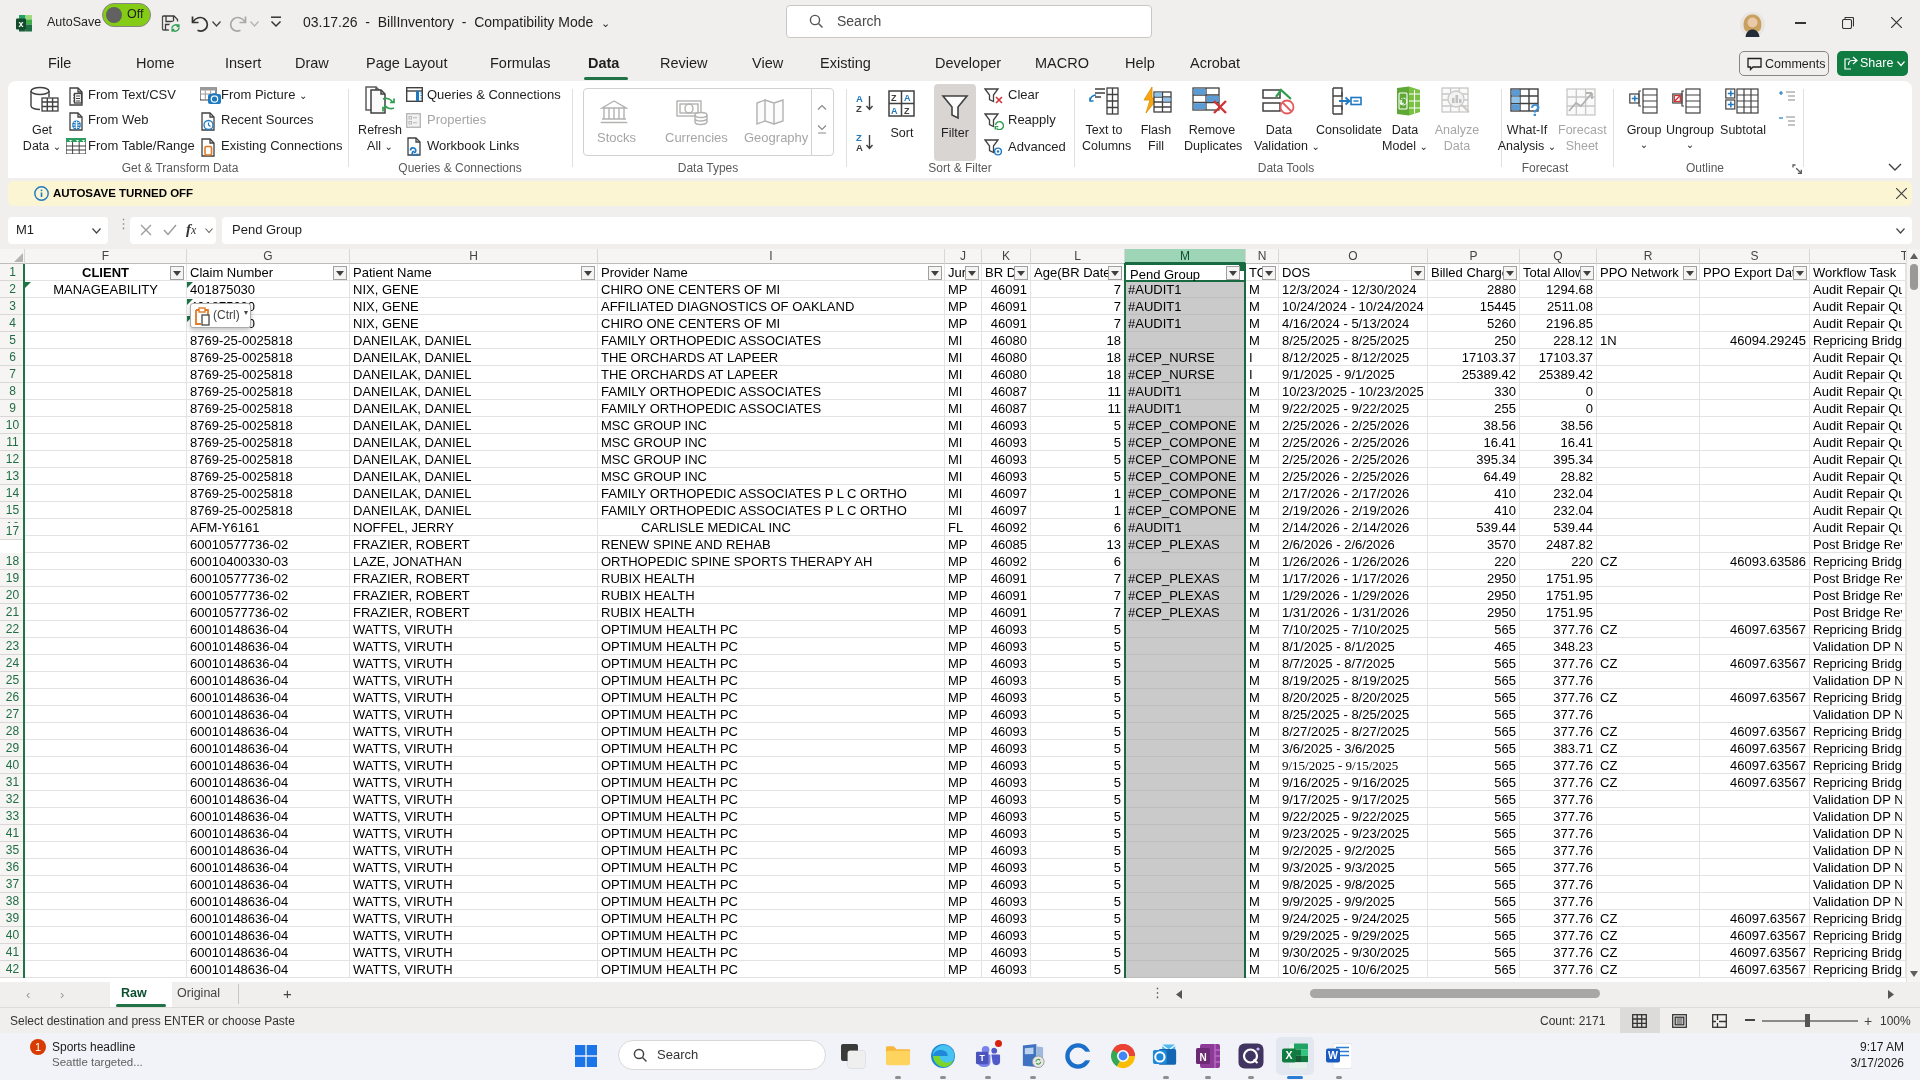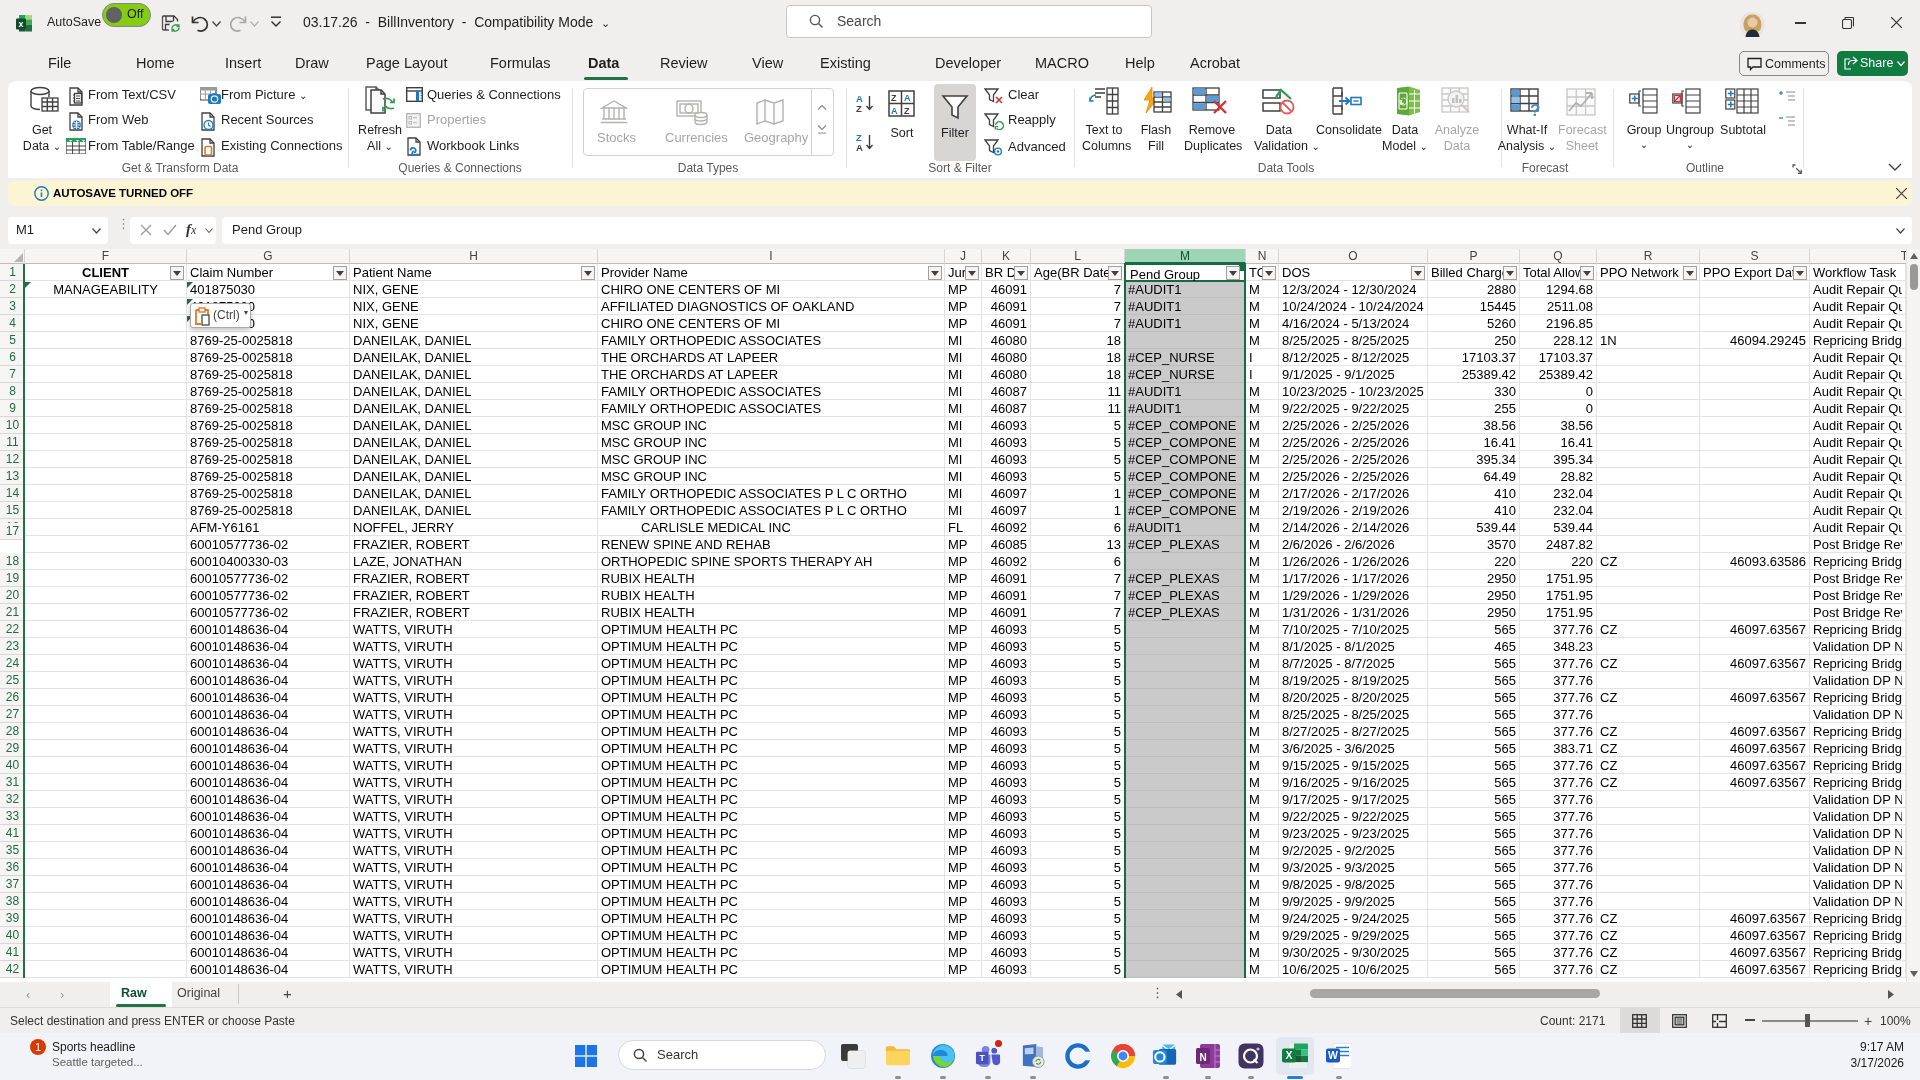--- a/index.html
+++ b/index.html
@@ -1067,21 +1067,21 @@
 <div class="cell" style="left:1813px;top:491px;width:89px;height:16px;">Repricing Bridge</div>
 <div class="cell" style="left:28px;top:508px;width:155px;height:16px;text-align:center;"></div>
 <div class="cell" style="left:190px;top:508px;width:156px;height:16px;">60010148636-04</div>
 <div class="cell" style="left:353px;top:508px;width:241px;height:16px;">WATTS, VIRUTH</div>
 <div class="cell" style="left:601px;top:508px;width:340px;height:16px;">OPTIMUM HEALTH PC</div>
 <div class="cell" style="left:948px;top:508px;width:30px;height:16px;">MP</div>
 <div class="cell" style="left:985px;top:508px;width:42px;height:16px;text-align:right;">46093</div>
 <div class="cell" style="left:1034px;top:508px;width:87px;height:16px;text-align:right;">5</div>
 <div class="cell" style="left:1128px;top:508px;width:114px;height:16px;"></div>
 <div class="cell" style="left:1249px;top:508px;width:26px;height:16px;">M</div>
-<div class="cell" style="left:1282px;top:508px;width:142px;height:16px;">9/15/2025 - 9/15/2025</div>
+<div class="cell" style="left:1282px;top:508px;width:142px;height:16px;font-family:Liberation Serif, serif;">9/15/2025 - 9/15/2025</div>
 <div class="cell" style="left:1431px;top:508px;width:85px;height:16px;text-align:right;">565</div>
 <div class="cell" style="left:1523px;top:508px;width:70px;height:16px;text-align:right;">377.76</div>
 <div class="cell" style="left:1600px;top:508px;width:96px;height:16px;">CZ</div>
 <div class="cell" style="left:1703px;top:508px;width:103px;height:16px;text-align:right;">46097.63567</div>
 <div class="cell" style="left:1813px;top:508px;width:89px;height:16px;">Repricing Bridge</div>
 <div class="cell" style="left:28px;top:525px;width:155px;height:16px;text-align:center;"></div>
 <div class="cell" style="left:190px;top:525px;width:156px;height:16px;">60010148636-04</div>
 <div class="cell" style="left:353px;top:525px;width:241px;height:16px;">WATTS, VIRUTH</div>
 <div class="cell" style="left:601px;top:525px;width:340px;height:16px;">OPTIMUM HEALTH PC</div>
 <div class="cell" style="left:948px;top:525px;width:30px;height:16px;">MP</div>

